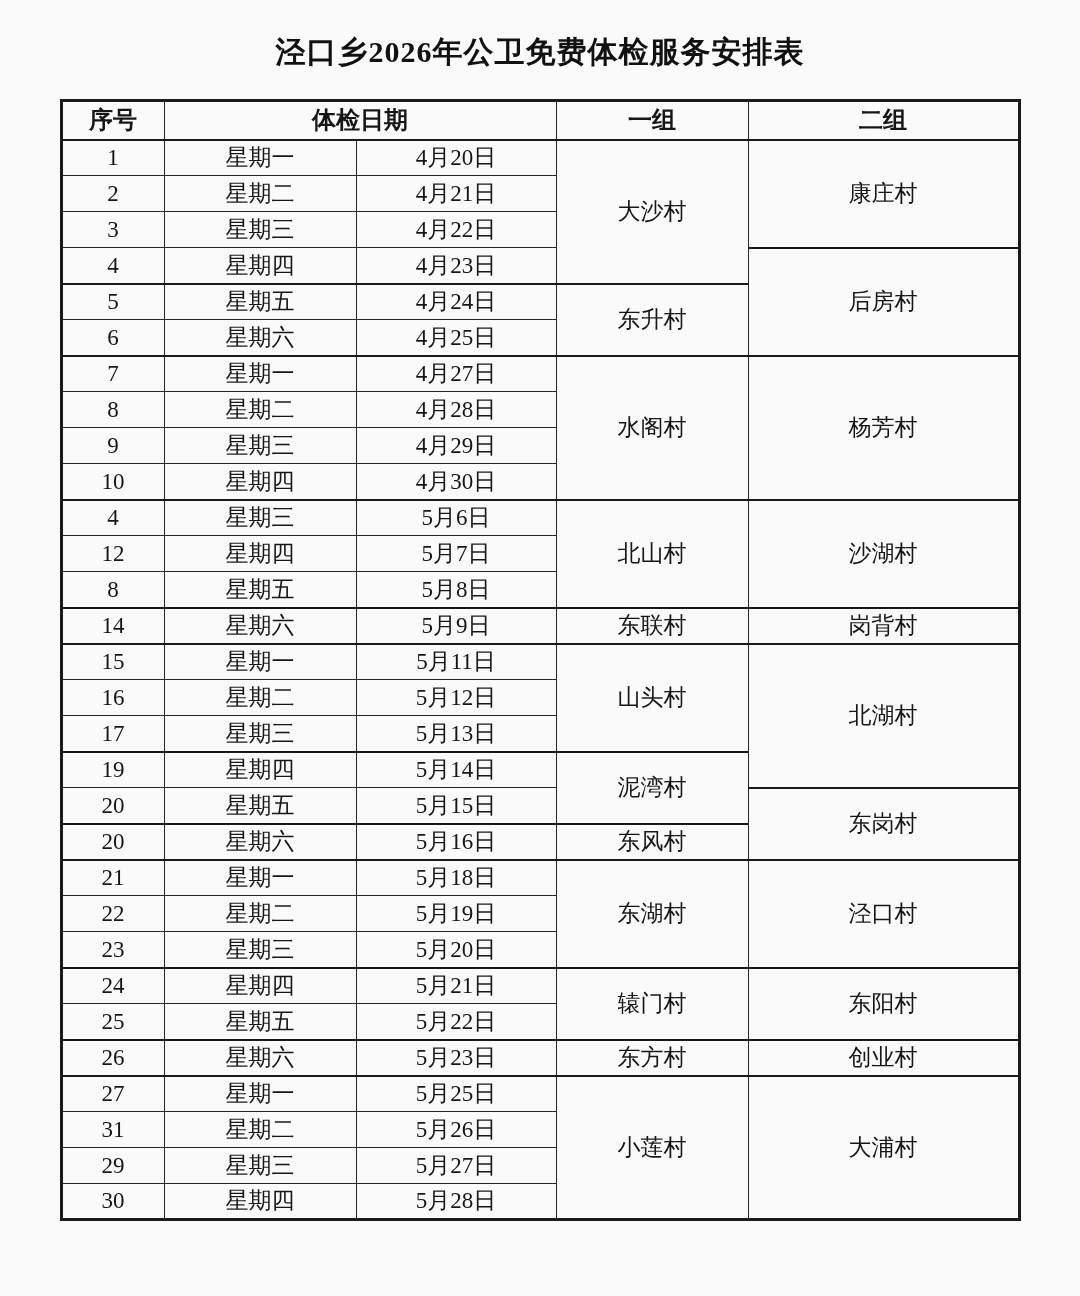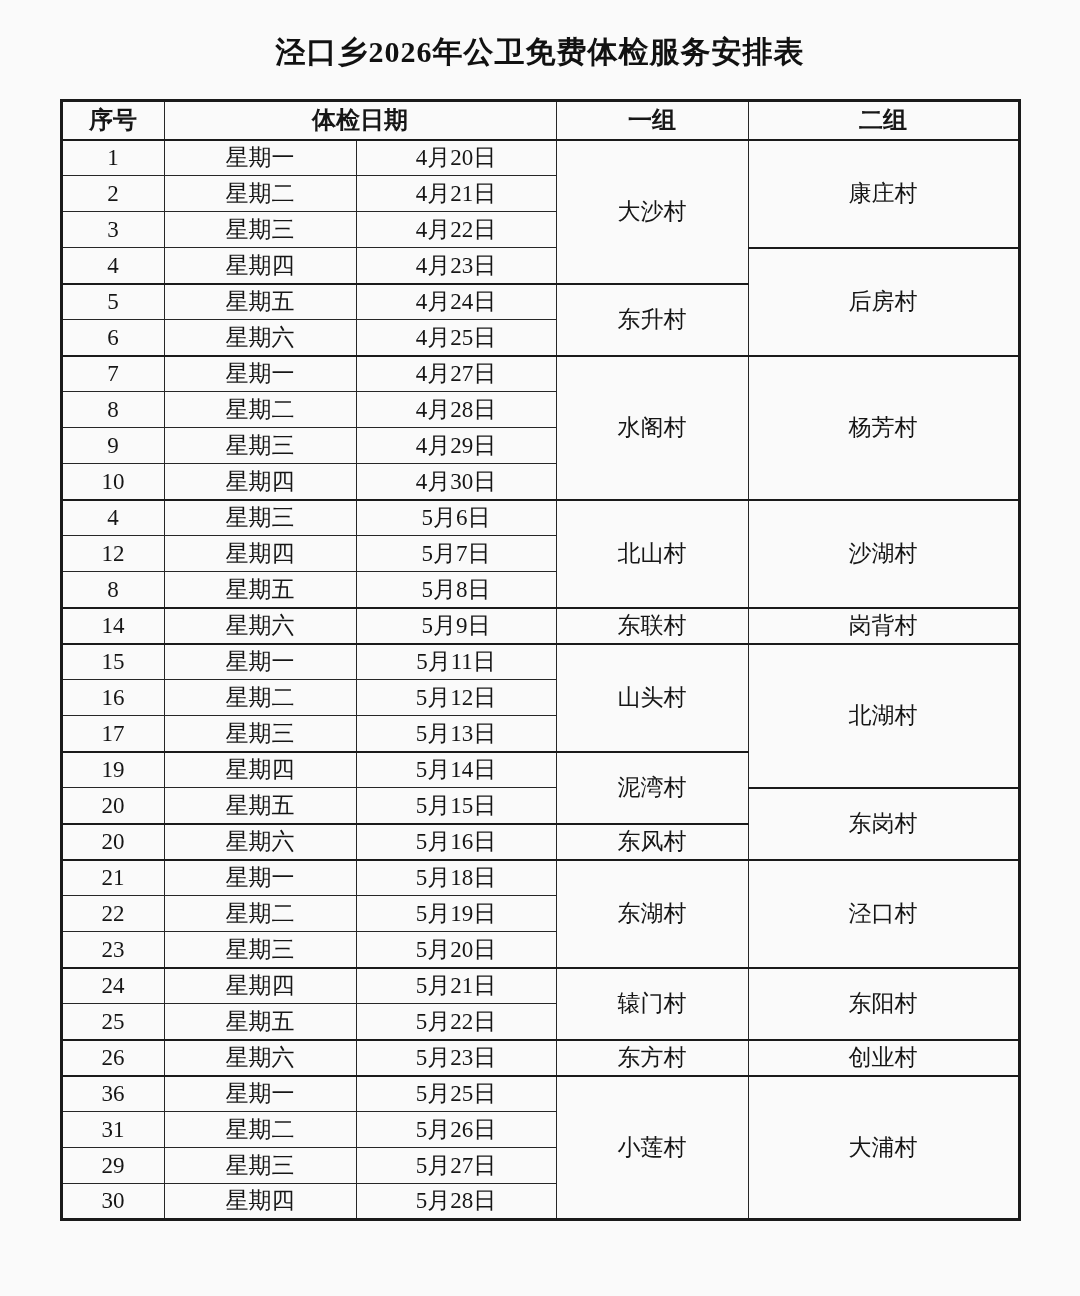--- a/index.html
+++ b/index.html
@@ -218,21 +218,21 @@
           <td>5月22日</td>
         </tr>
         <tr>
           <td class="gs">26</td>
           <td class="gs">星期六</td>
           <td class="gs">5月23日</td>
           <td class="gs" rowspan="1">东方村</td>
           <td class="gs" rowspan="1">创业村</td>
         </tr>
         <tr>
-          <td class="gs">36</td>
+          <td class="gs">27</td>
           <td class="gs">星期一</td>
           <td class="gs">5月25日</td>
           <td class="gs" rowspan="4">小莲村</td>
           <td class="gs" rowspan="4">大浦村</td>
         </tr>
         <tr>
           <td>31</td>
           <td>星期二</td>
           <td>5月26日</td>
         </tr>

